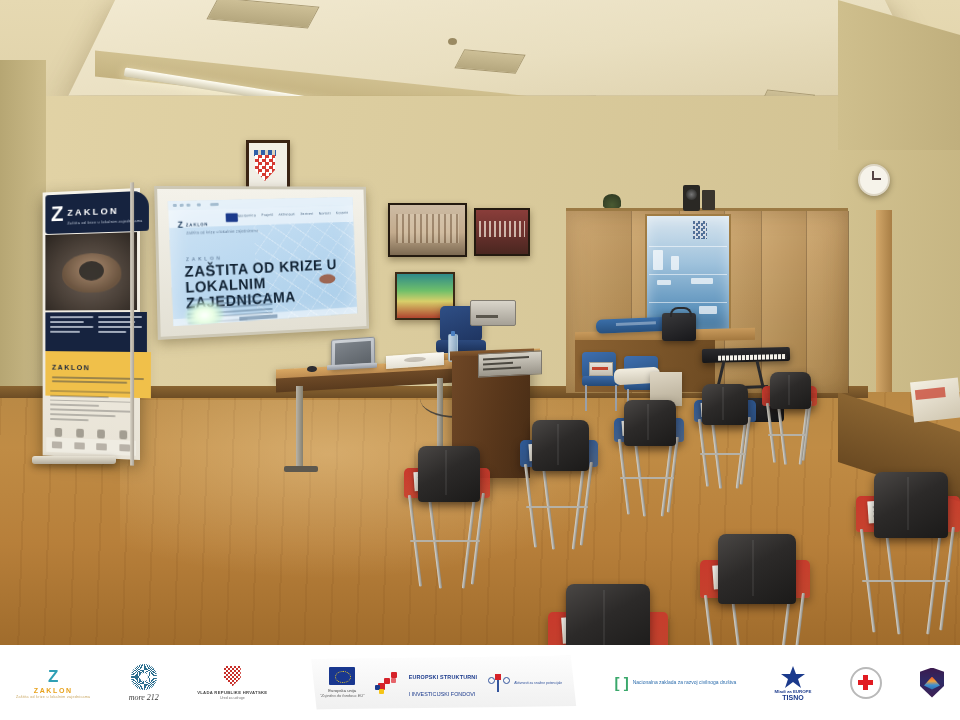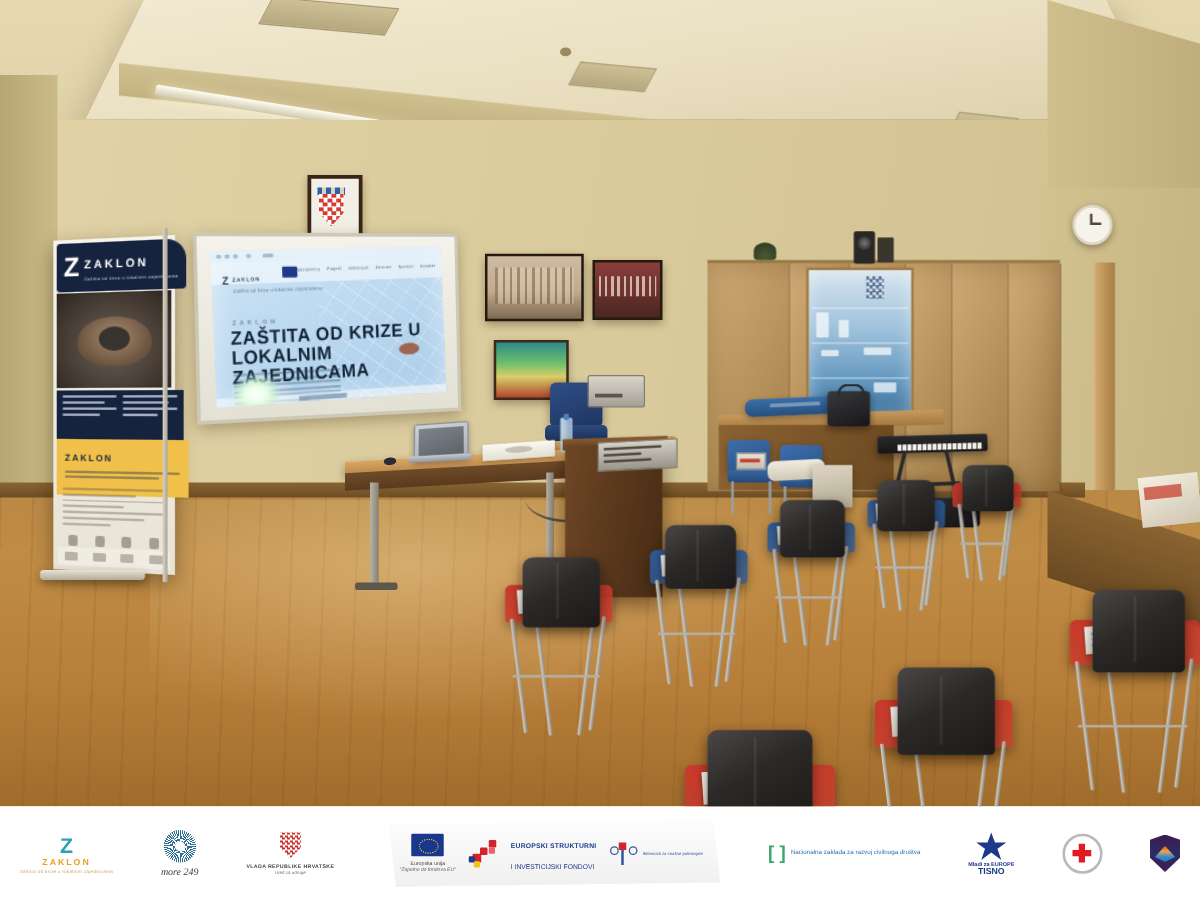--- a/index.html
+++ b/index.html
@@ -703,21 +703,21 @@
     <div class="fwrap">
 
       <div class="flogo">
         <span class="zak-z">Z</span>
         <span class="zak-t">ZAKLON</span>
         <span class="zak-s">Zaštita od krize u lokalnim zajednicama</span>
       </div>
 
       <div class="flogo">
         <span class="more-d"></span>
-        <span class="more-t">more 249</span>
+        <span class="more-t">more 212</span>
       </div>
 
       <div class="flogo">
         <span class="vlada-c"></span>
         <span class="vlada-t">VLADA REPUBLIKE HRVATSKE</span>
         <span class="vlada-s">Ured za udruge</span>
       </div>
 
       <div class="ribbon">
         <div class="flogo">

